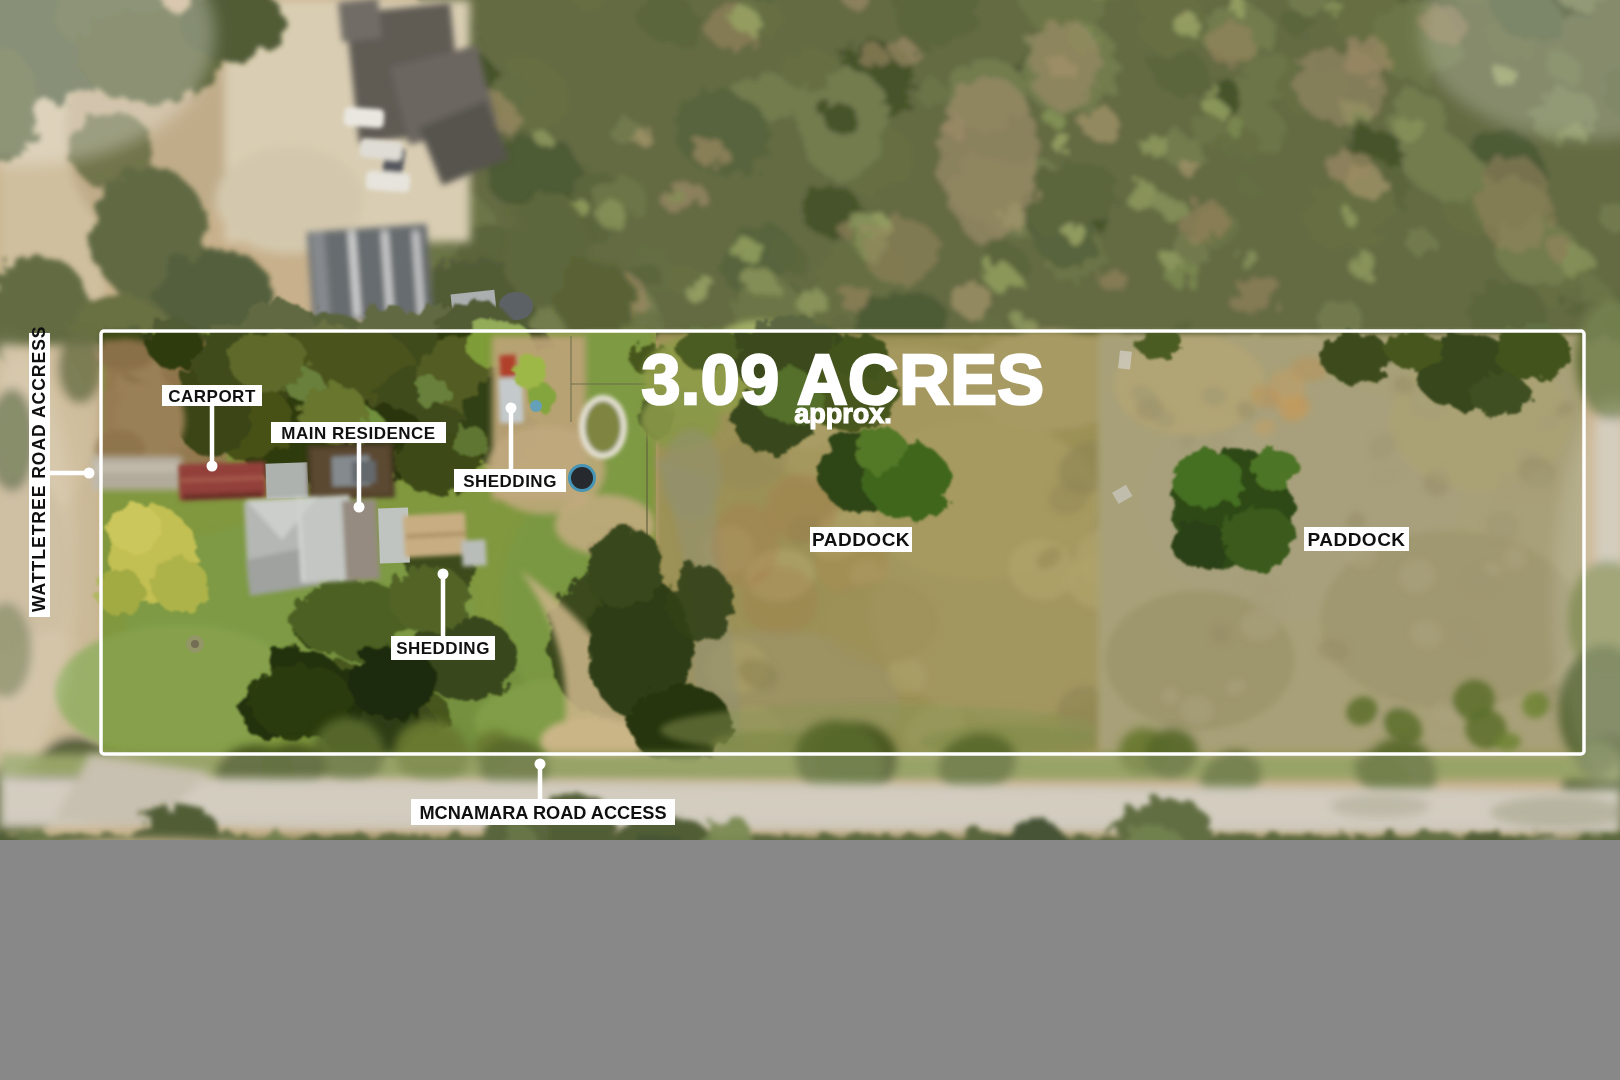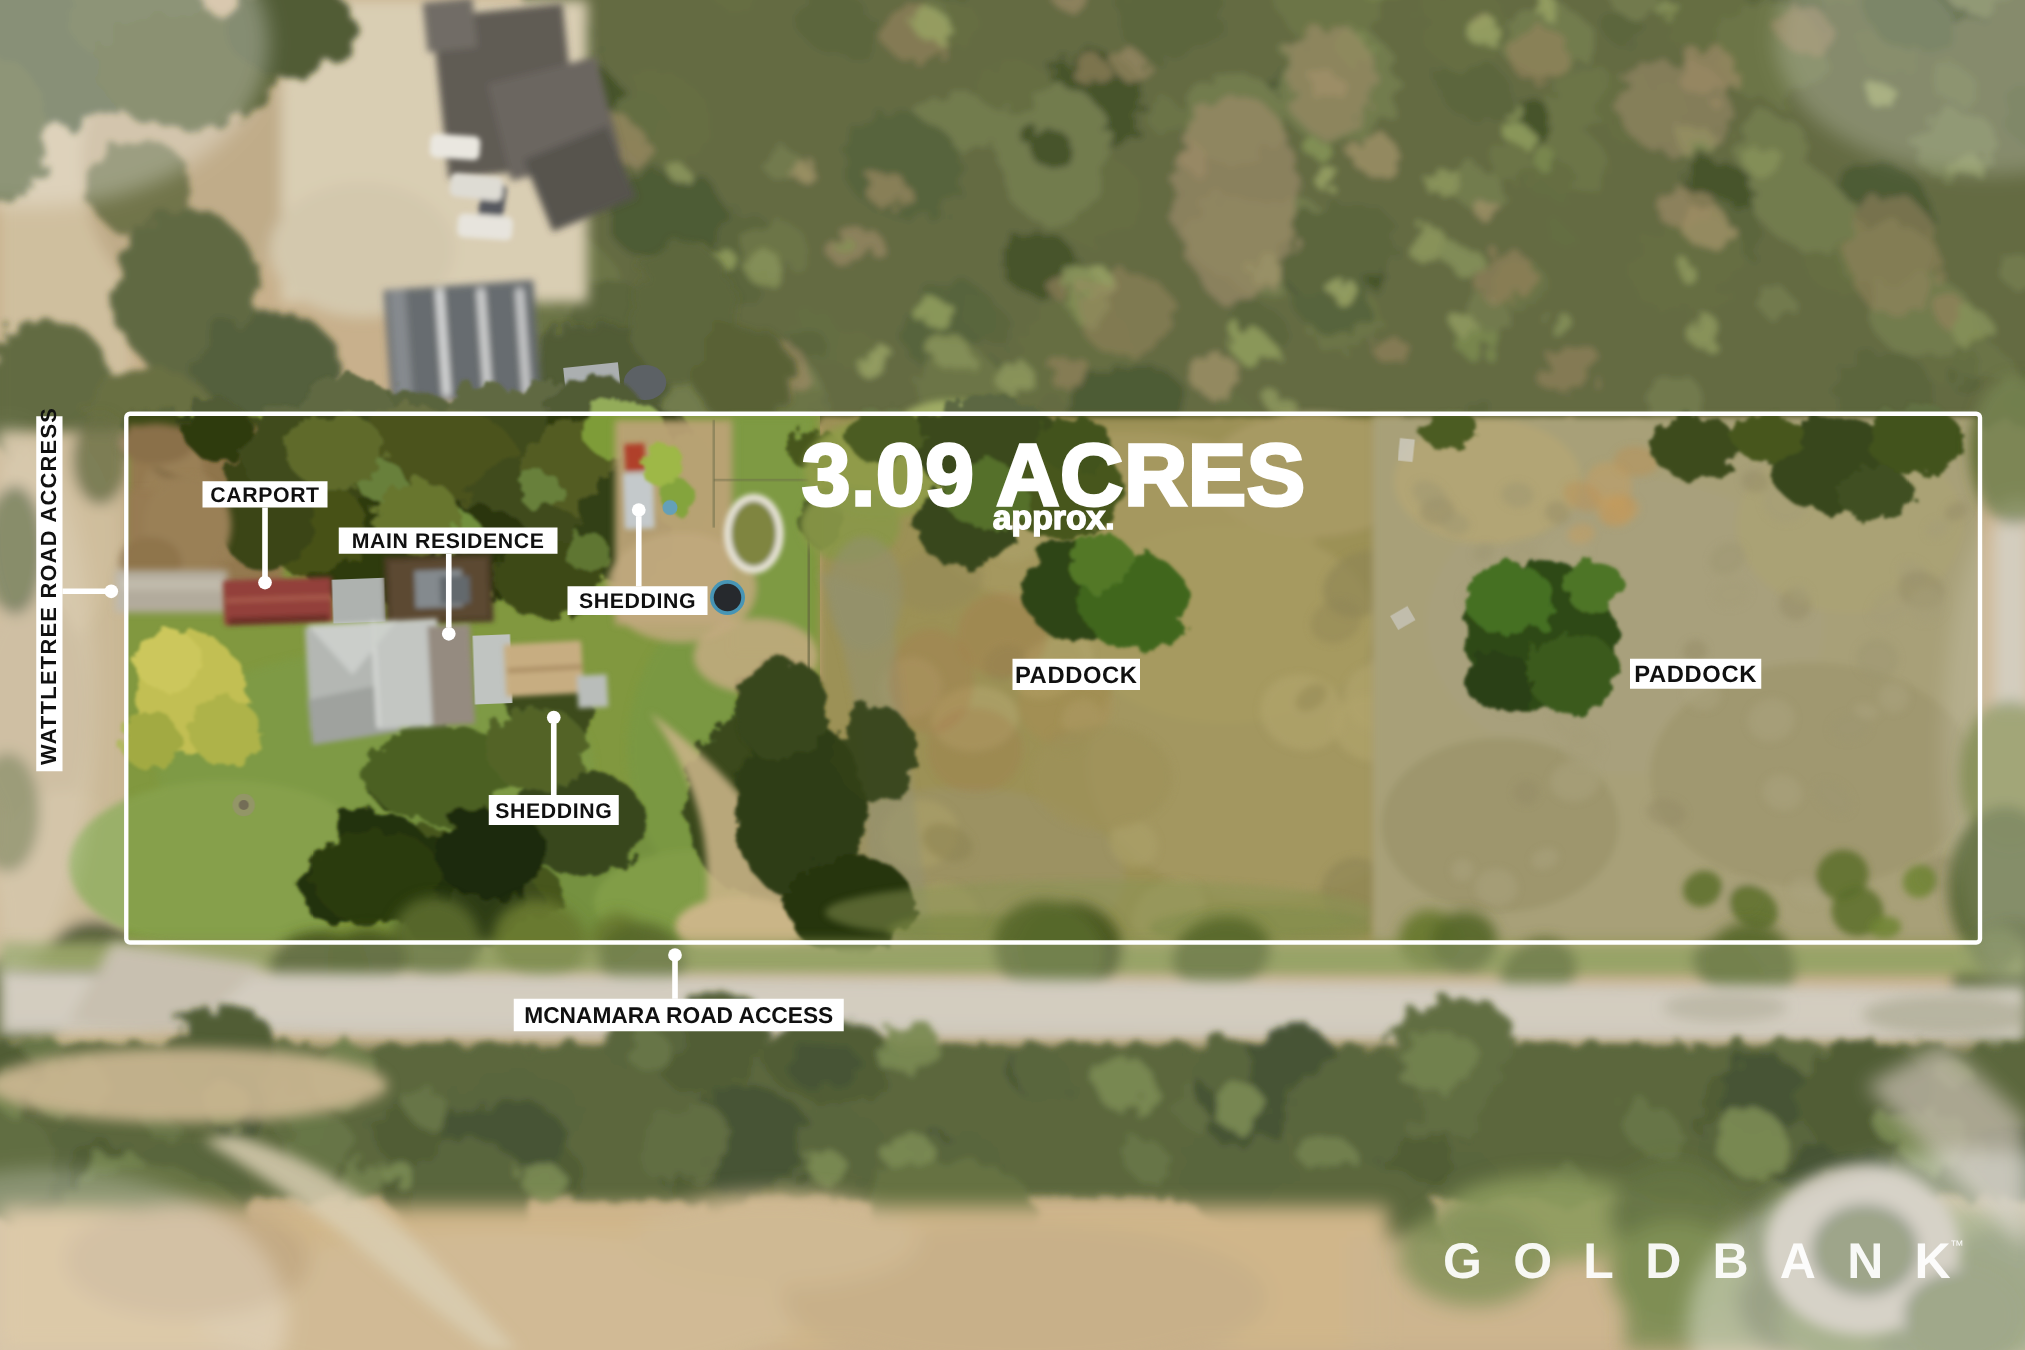--- a/index.html
+++ b/index.html
@@ -1,15 +1,15 @@
 <!DOCTYPE html>
 <html><head><meta charset="utf-8">
 <style>
 html,body{margin:0;padding:0;background:#888;}
-#stage{position:relative;width:1620px;height:1080px;overflow:hidden;font-family:"Liberation Sans",sans-serif;}
+#stage{position:relative;width:1620px;height:840px;overflow:hidden;font-family:"Liberation Sans",sans-serif;}
 </style></head><body>
 <div id="stage">
 <svg width="1620" height="1080" viewBox="0 0 1620 1080">
 <defs>
 <filter id="b2" x="-30%" y="-30%" width="160%" height="160%">
           <feGaussianBlur stdDeviation="2"></feGaussianBlur>
         </filter>
 <filter id="b3" x="-30%" y="-30%" width="160%" height="160%">
           <feGaussianBlur stdDeviation="3"></feGaussianBlur>
         </filter>

